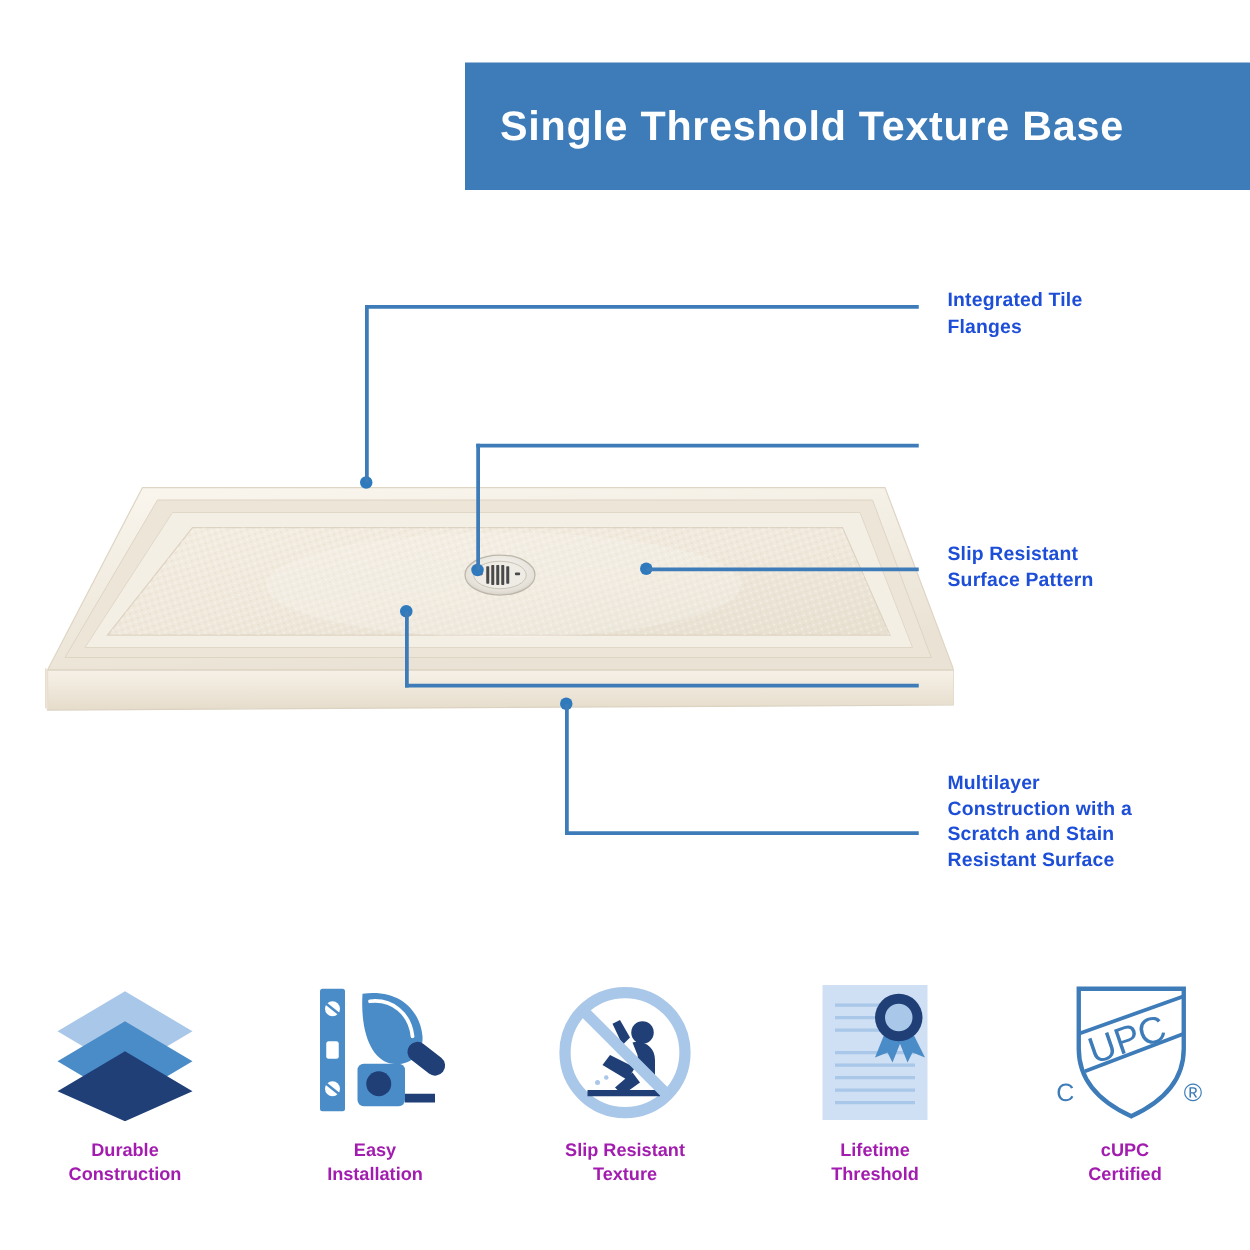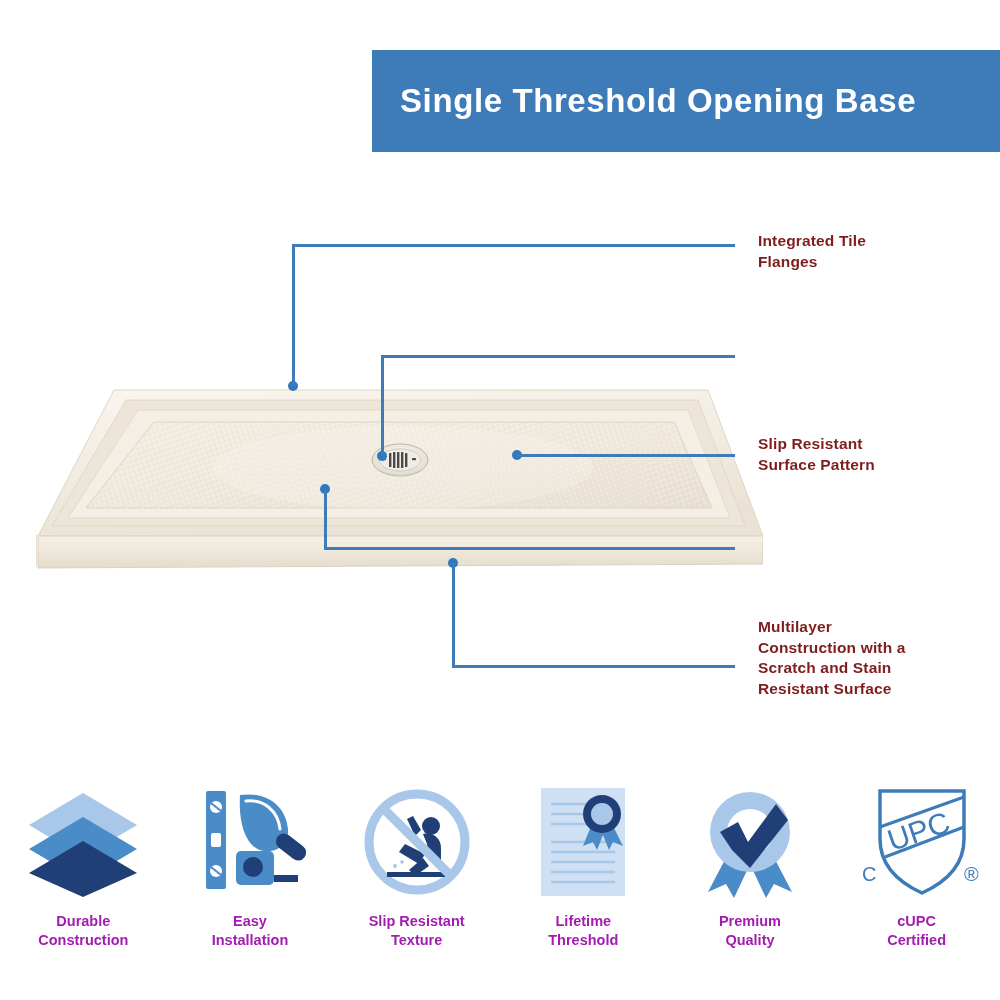--- a/index.html
+++ b/index.html
@@ -7,21 +7,21 @@
        font-family:"Liberation Sans",sans-serif;}
   #stage{position:absolute;inset:0;width:1000px;height:1000px;background:#ffffff;}
 
   
   .banner{position:absolute;left:372px;top:50px;width:628px;height:102px;
           background:#3d7cb8;display:flex;align-items:center;}
   .banner-title{color:#ffffff;font-size:33px;font-weight:bold;letter-spacing:.6px;
                 padding-left:28px;white-space:nowrap;}
 
   
-  .callout{position:absolute;color:#7f1d1d;font-weight:bold;font-size:15.5px;
+  .callout{position:absolute;color:#1d4ed8;font-weight:bold;font-size:15.5px;
            line-height:1.33;letter-spacing:.15px;white-space:pre-line;}
 
   
   .leader{position:absolute;background:#3d7cb8;}
   .leader.h{height:3px;}
   .leader.v{width:3px;}
   .dot{position:absolute;width:10px;height:10px;border-radius:50%;
        background:#2f79bd;}
 
   
@@ -34,21 +34,21 @@
   .feature-icon{height:120px;display:flex;align-items:center;justify-content:center;}
   .feature-label{margin-top:10px;text-align:center;color:#a21caf;
                  font-weight:bold;font-size:14.5px;line-height:1.3;white-space:pre-line;}
 </style>
 </head>
 <body>
 
 <div id="stage">
 
   <div class="banner">
-    <div class="banner-title">Single Threshold Opening Base</div>
+    <div class="banner-title">Single Threshold Texture Base</div>
   </div>
 
   <div id="product">
     <svg width="745" height="235" viewBox="0 0 745 235">
       <defs>
         <linearGradient id="gTop" x1="0" y1="0" x2="0.3" y2="1">
           <stop offset="0" stop-color="#faf6ee"></stop>
           <stop offset="1" stop-color="#eae3d5"></stop>
         </linearGradient>
         <linearGradient id="gFloor" x1="0.1" y1="0" x2="0.9" y2="1">
@@ -220,36 +220,20 @@
           <polygon points="82,42 92,62 82,58 78,66 70,46" fill="#4a8cc8"></polygon>
 
           <circle cx="71" cy="30" r="19" fill="#1f3f76"></circle>
           <circle cx="71" cy="30" r="11" fill="#a9c7e8"></circle>
         </svg>
       </div>
       <div class="feature-label">Lifetime
 Threshold</div>
     </div>
 
-    <div class="feature">
-      <div class="feature-icon">
-        <svg width="112" height="116" viewBox="0 0 112 116">
-
-          <polygon points="36,66 14,108 32,100 40,114 58,76" fill="#4a8cc8"></polygon>
-          <polygon points="76,66 98,108 80,100 72,114 54,76" fill="#4a8cc8"></polygon>
-
-          <circle cx="56" cy="48" r="40" fill="#a9c7e8"></circle>
-          <circle cx="56" cy="48" r="23" fill="#ffffff"></circle>
-
-          <polygon points="26,48 44,38 54,58 82,20 94,36 56,84 38,66" fill="#1f3f76"></polygon>
-        </svg>
-      </div>
-      <div class="feature-label">Premium
-Quality</div>
-    </div>
 
     <div class="feature">
       <div class="feature-icon">
         <svg width="130" height="118" viewBox="0 0 130 118">
           <path d="M28 8 L112 8 L112 56 C112 84 92 100 70 110 C48 100 28 84 28 56 Z" fill="none" stroke="#3d7cb8" stroke-width="3.5"></path>
           <line x1="28" y1="44" x2="112" y2="14" stroke="#3d7cb8" stroke-width="3"></line>
           <line x1="33" y1="74" x2="112" y2="44" stroke="#3d7cb8" stroke-width="3"></line>
           <text x="70" y="58" text-anchor="middle" fill="#3d7cb8" font-family="Liberation Sans, sans-serif" font-size="30" transform="rotate(-19 70 58)">UPC</text>
           <text x="10" y="98" fill="#3d7cb8" font-family="Liberation Sans, sans-serif" font-size="20">C</text>
           <text x="112" y="98" fill="#3d7cb8" font-family="Liberation Sans, sans-serif" font-size="20">®</text>

